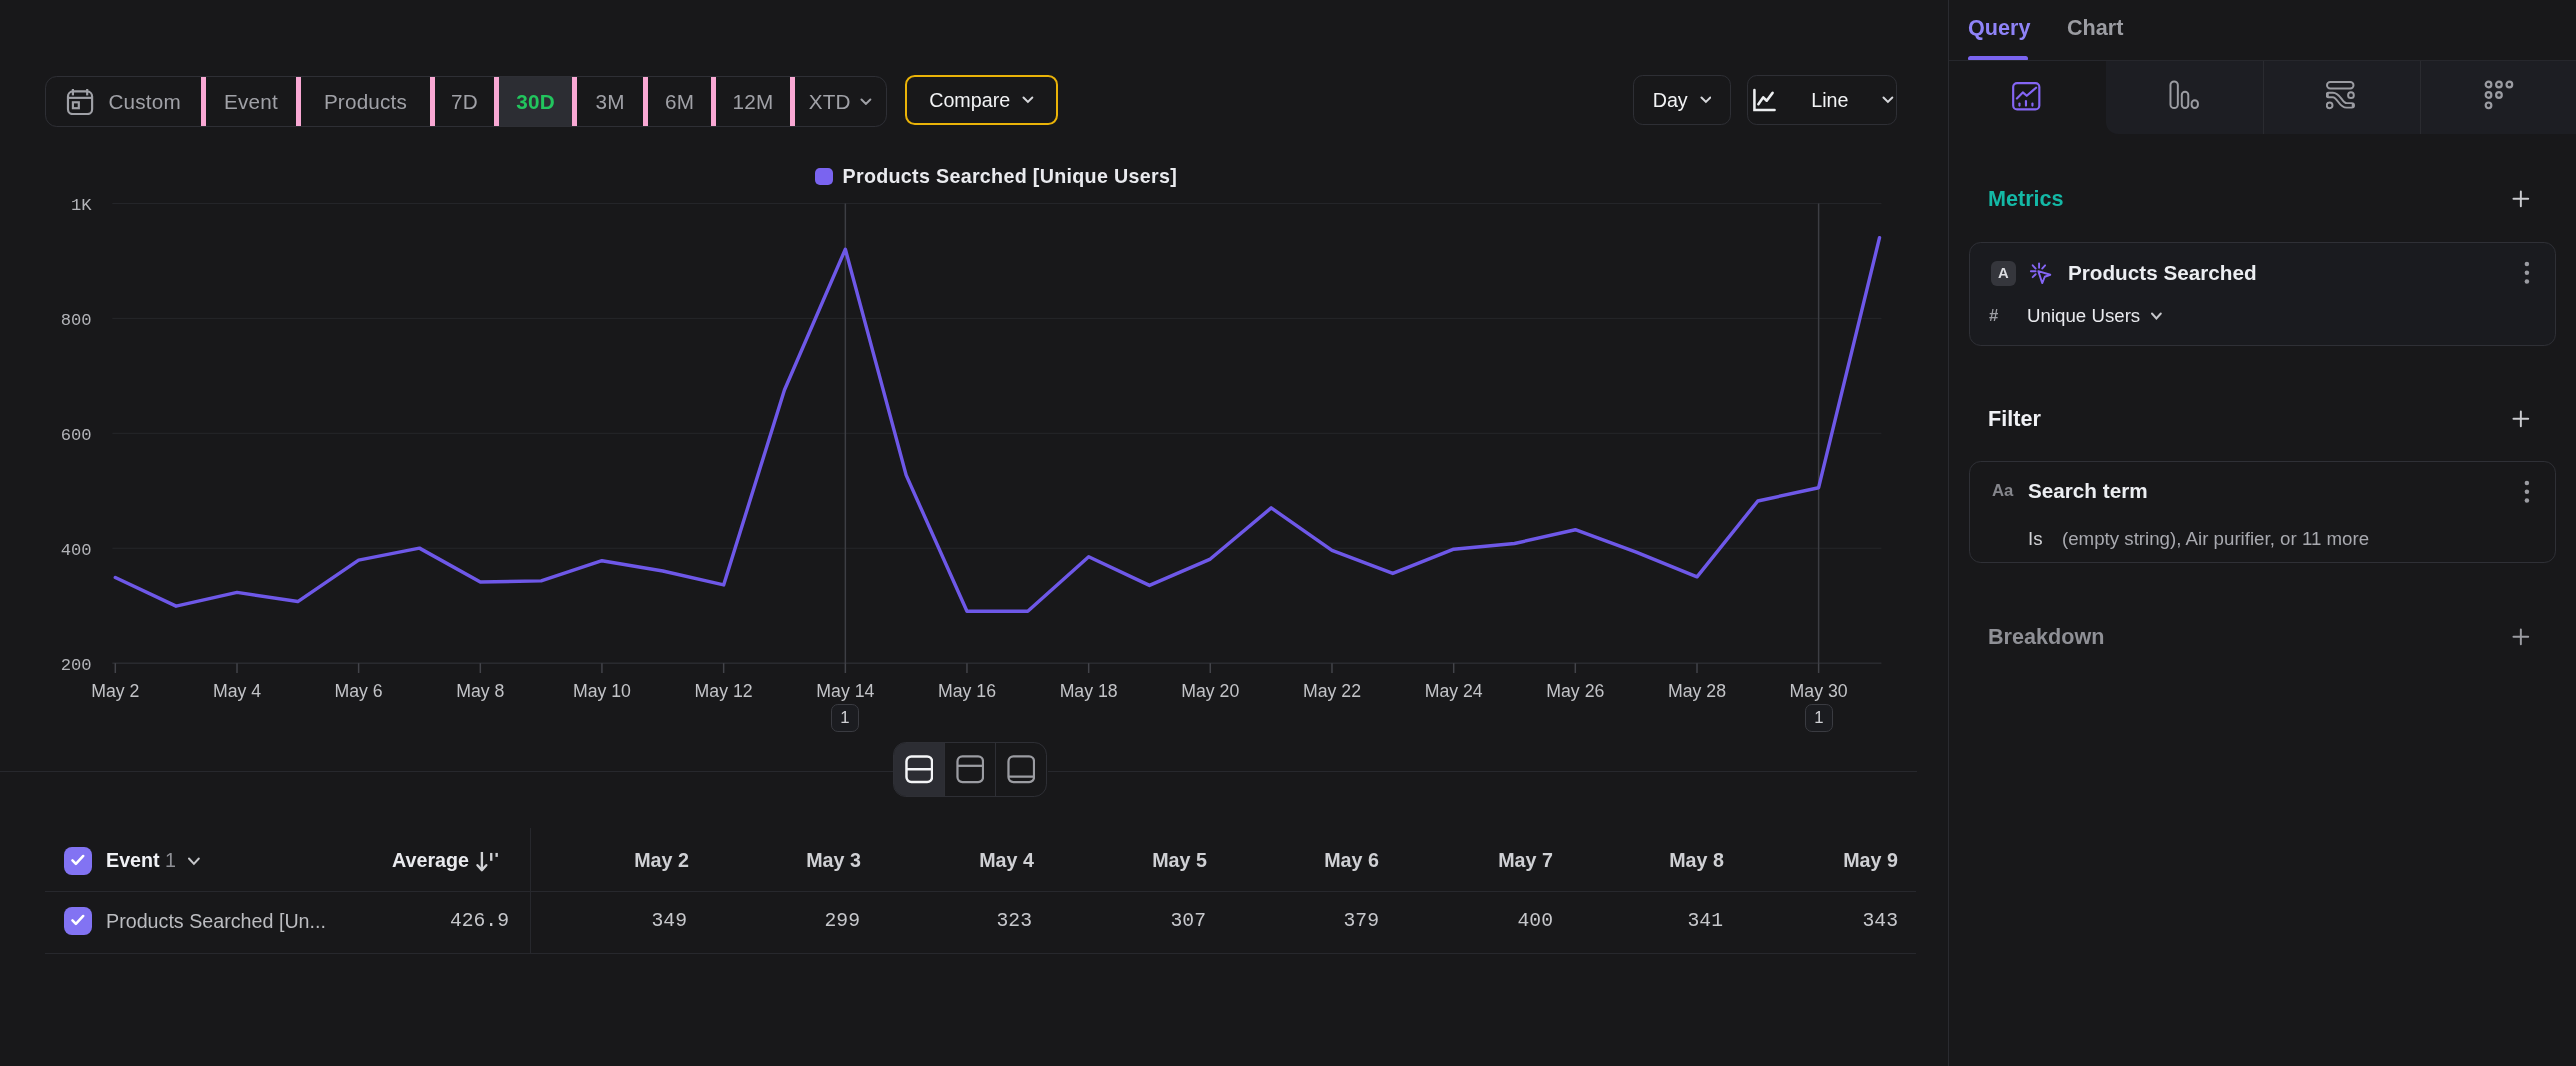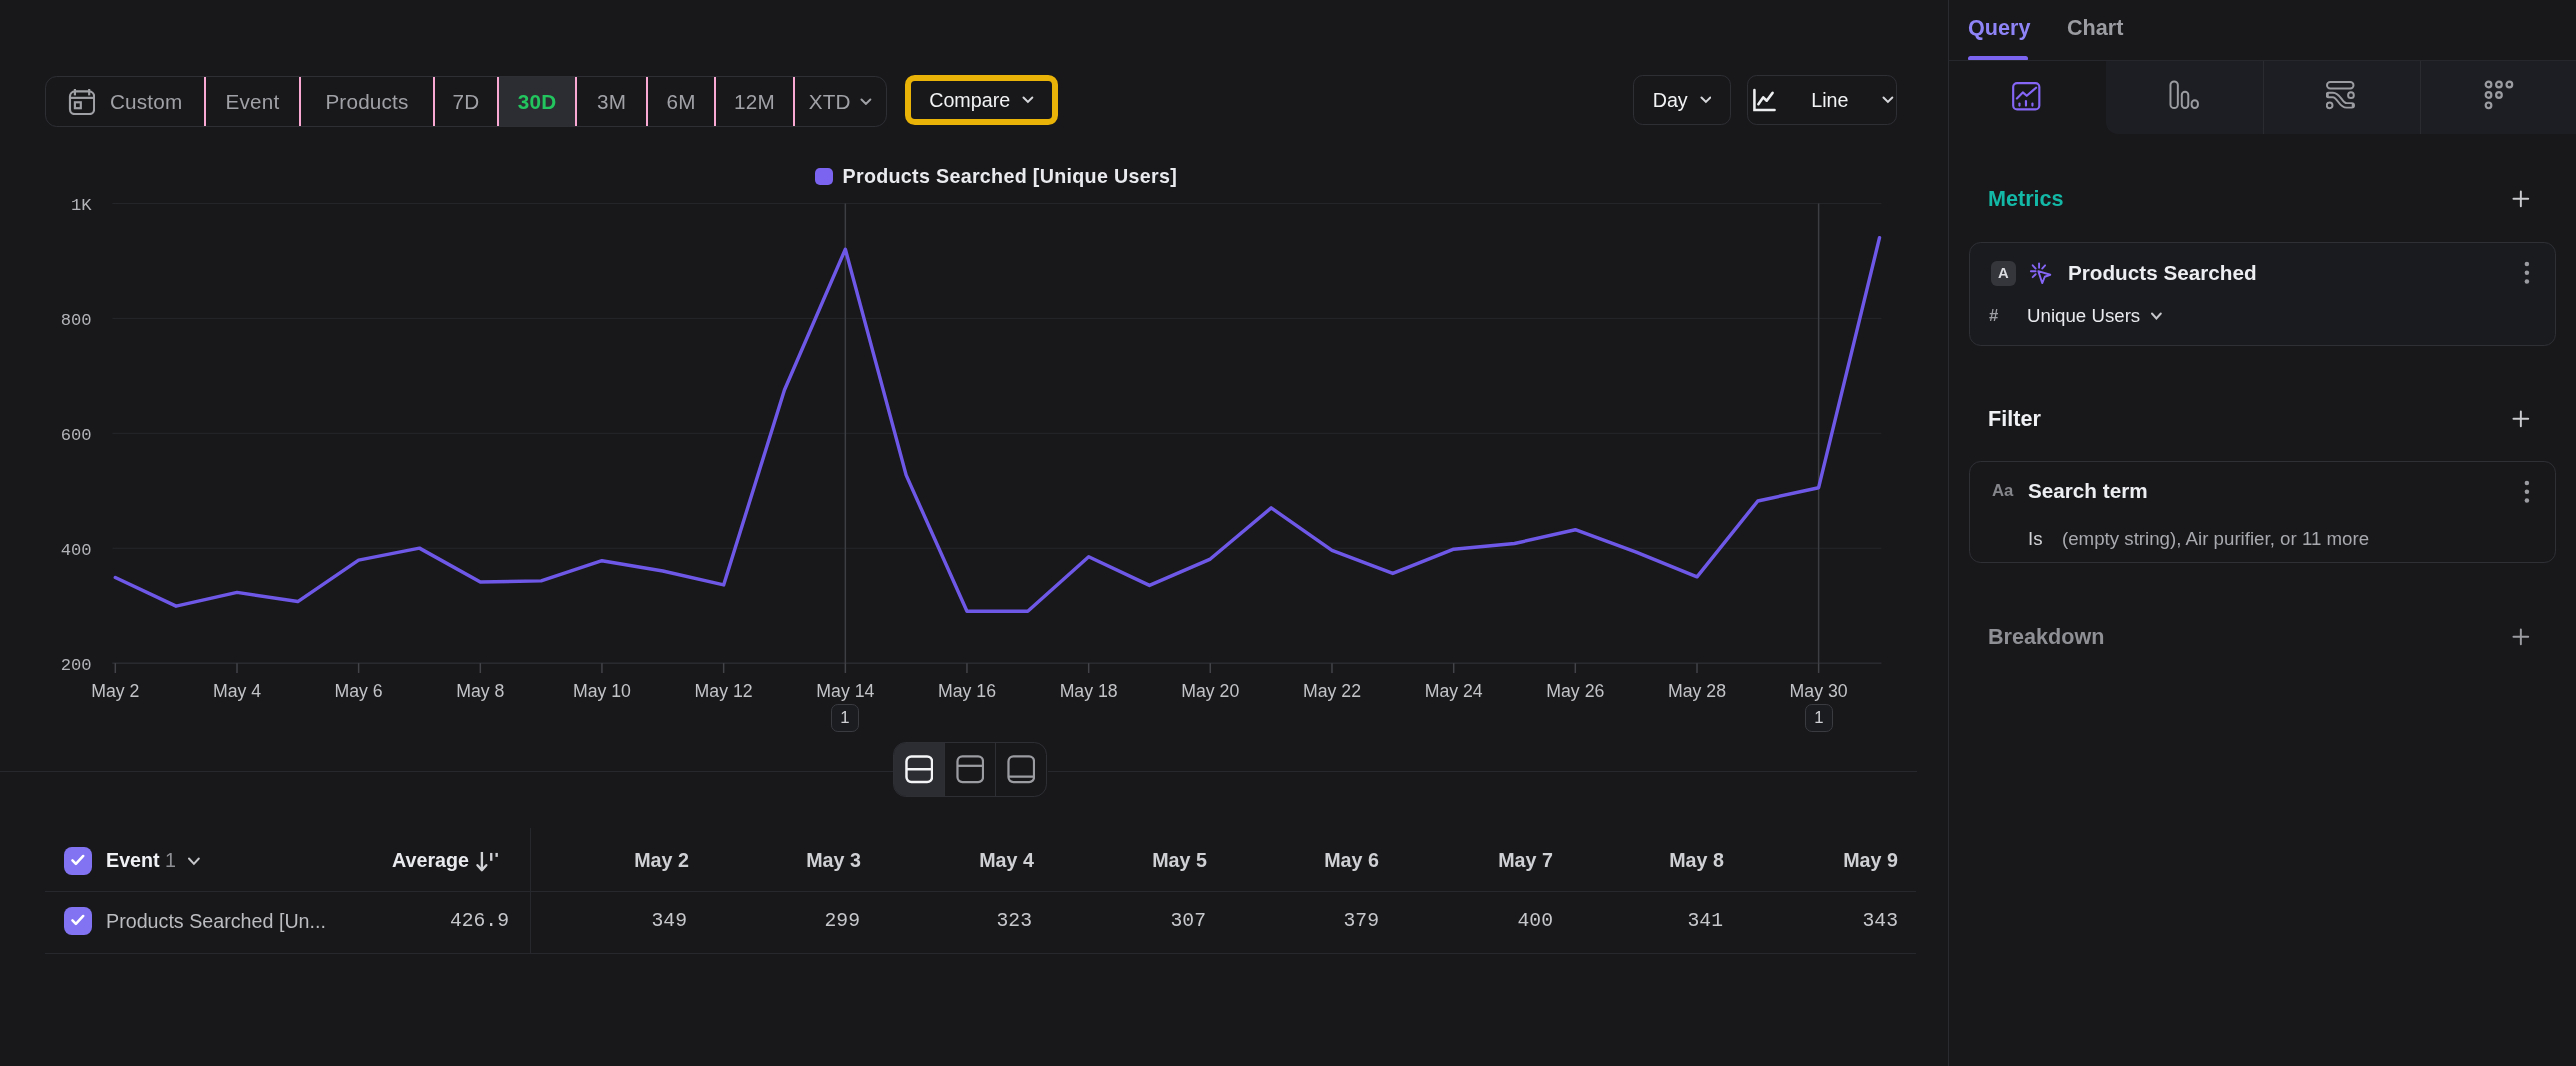--- a/index.html
+++ b/index.html
@@ -23,25 +23,25 @@
   <div class="seg" style="width:64px;">7D</div>
   <div class="seg sel" style="width:78px;">30D</div>
   <div class="seg" style="width:71px;">3M</div>
   <div class="seg" style="width:68px;">6M</div>
   <div class="seg" style="width:79px;">12M</div>
   <div class="seg" style="width:91px;border-right:none;">XTD<svg width="11.8" height="7.9" viewBox="0 0 12 8" style="margin-left:9.8px;">
         <path d="M1.5 1.5 L6 6 L10.5 1.5" fill="none" stroke="#a0a1a7" stroke-width="2" stroke-linecap="round"></path>
       </svg></div>
 </div>
 <style>
-  .seg{display:flex;align-items:center;justify-content:center;font-size:20.7px;letter-spacing:0.2px;color:#a0a1a7;border-right:2px solid #f9a8d4;box-sizing:border-box;height:100%;}
+  .seg{display:flex;align-items:center;justify-content:center;font-size:20.7px;letter-spacing:0.2px;color:#a0a1a7;border-right:5px solid #f9a8d4;box-sizing:border-box;height:100%;}
   .seg.sel{background:#2c2d33;color:#22c55e;font-weight:700;}
 </style>
 
-<div class="abs" style="left:905px;top:75px;width:153px;height:50px;border:6px solid #eab308;border-radius:9.8px;box-sizing:border-box;display:flex;align-items:center;justify-content:center;color:#f2f3f5;font-size:19.7px;">Compare<svg width="11.8" height="7.9" viewBox="0 0 12 8" style="margin-left:11.8px;">
+<div class="abs" style="left:905px;top:75px;width:153px;height:50px;border:2px solid #eab308;border-radius:9.8px;box-sizing:border-box;display:flex;align-items:center;justify-content:center;color:#f2f3f5;font-size:19.7px;">Compare<svg width="11.8" height="7.9" viewBox="0 0 12 8" style="margin-left:11.8px;">
       <path d="M1.5 1.5 L6 6 L10.5 1.5" fill="none" stroke="#d6d7db" stroke-width="2" stroke-linecap="round"></path>
     </svg></div>
 
 <div class="abs" style="left:1633px;top:75px;width:98px;height:50px;border:1px solid #2e2f35;border-radius:9.8px;box-sizing:border-box;display:flex;align-items:center;justify-content:center;color:#f2f3f5;font-size:19.7px;">Day<svg width="11.8" height="7.9" viewBox="0 0 12 8" style="margin-left:11.8px;">
       <path d="M1.5 1.5 L6 6 L10.5 1.5" fill="none" stroke="#d6d7db" stroke-width="2" stroke-linecap="round"></path>
     </svg></div>
 
 <div class="abs" style="left:1747px;top:75px;width:150px;height:50px;border:1px solid #2e2f35;border-radius:9.8px;box-sizing:border-box;display:flex;align-items:center;justify-content:center;color:#f2f3f5;font-size:19.7px;gap:20px;"><svg width="28.5" height="28.5" viewBox="0 0 29 29" style="margin-right:12.8px;">
       <path d="M4.5 4 V24.5 H25" fill="none" stroke="#eceef0" stroke-width="2.6" stroke-linecap="round"></path>
       <path d="M8.5 18.5 L13.5 11.5 L17 15 L23 7" fill="none" stroke="#eceef0" stroke-width="2.6" stroke-linecap="round" stroke-linejoin="round"></path>

